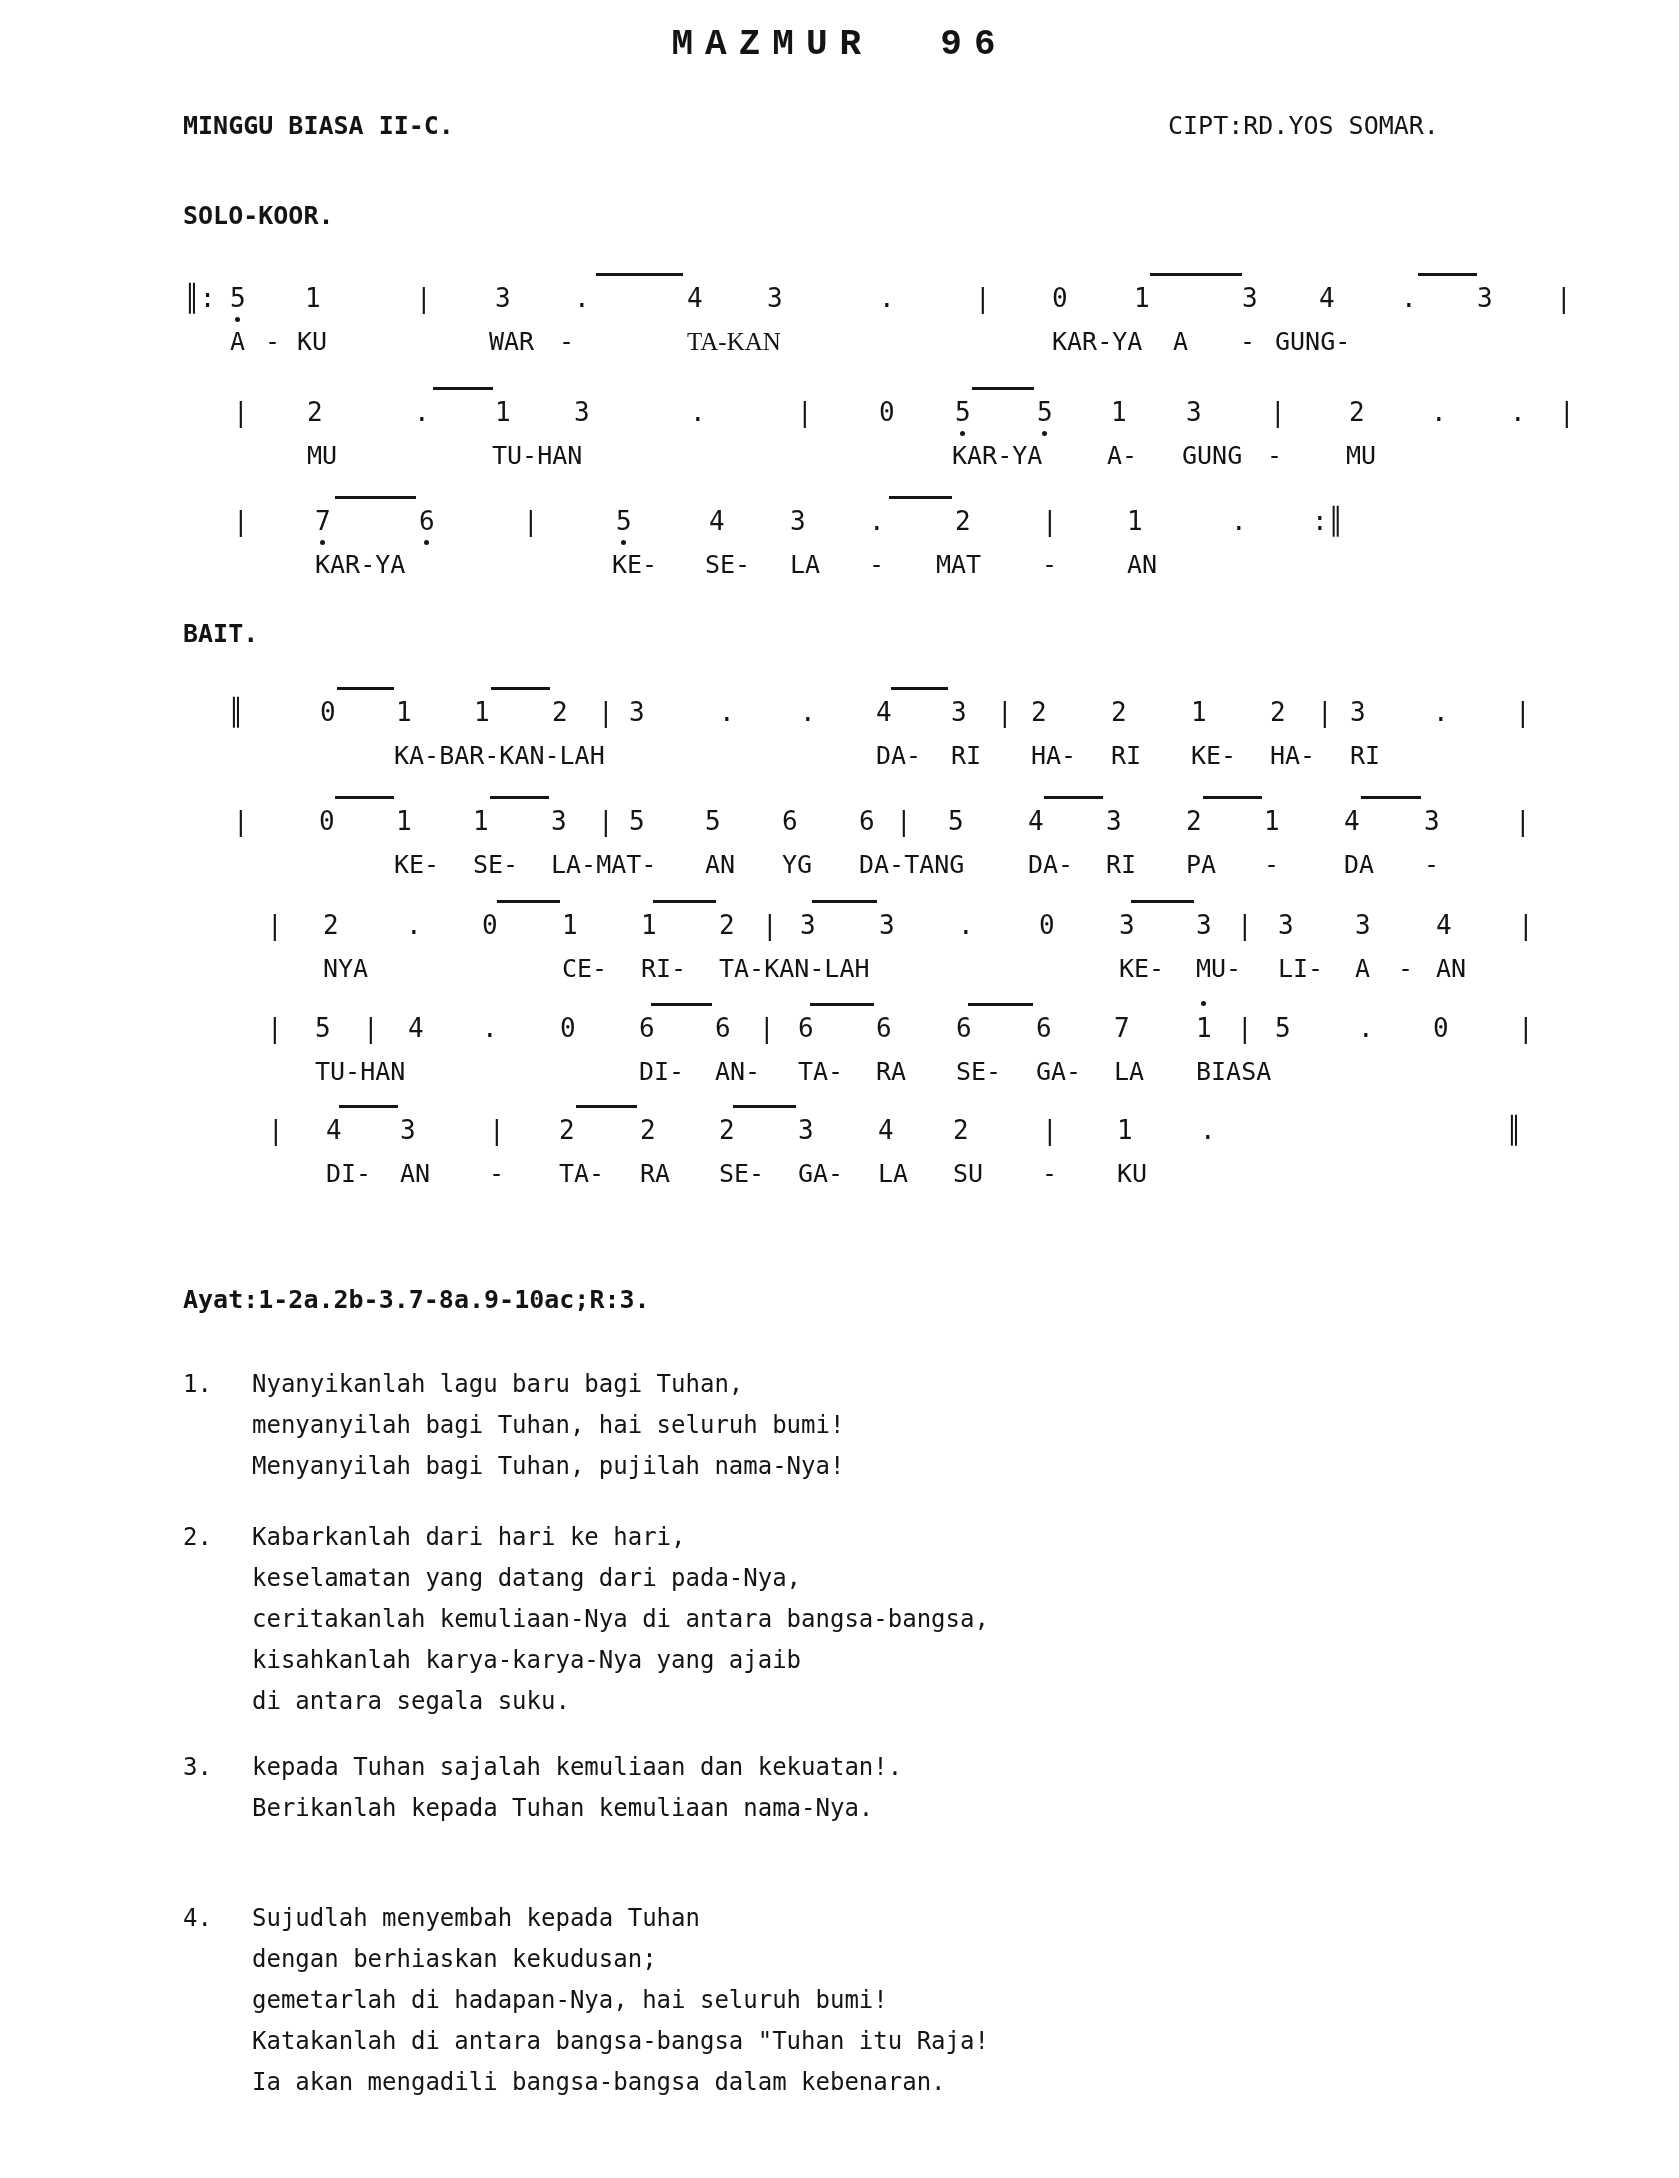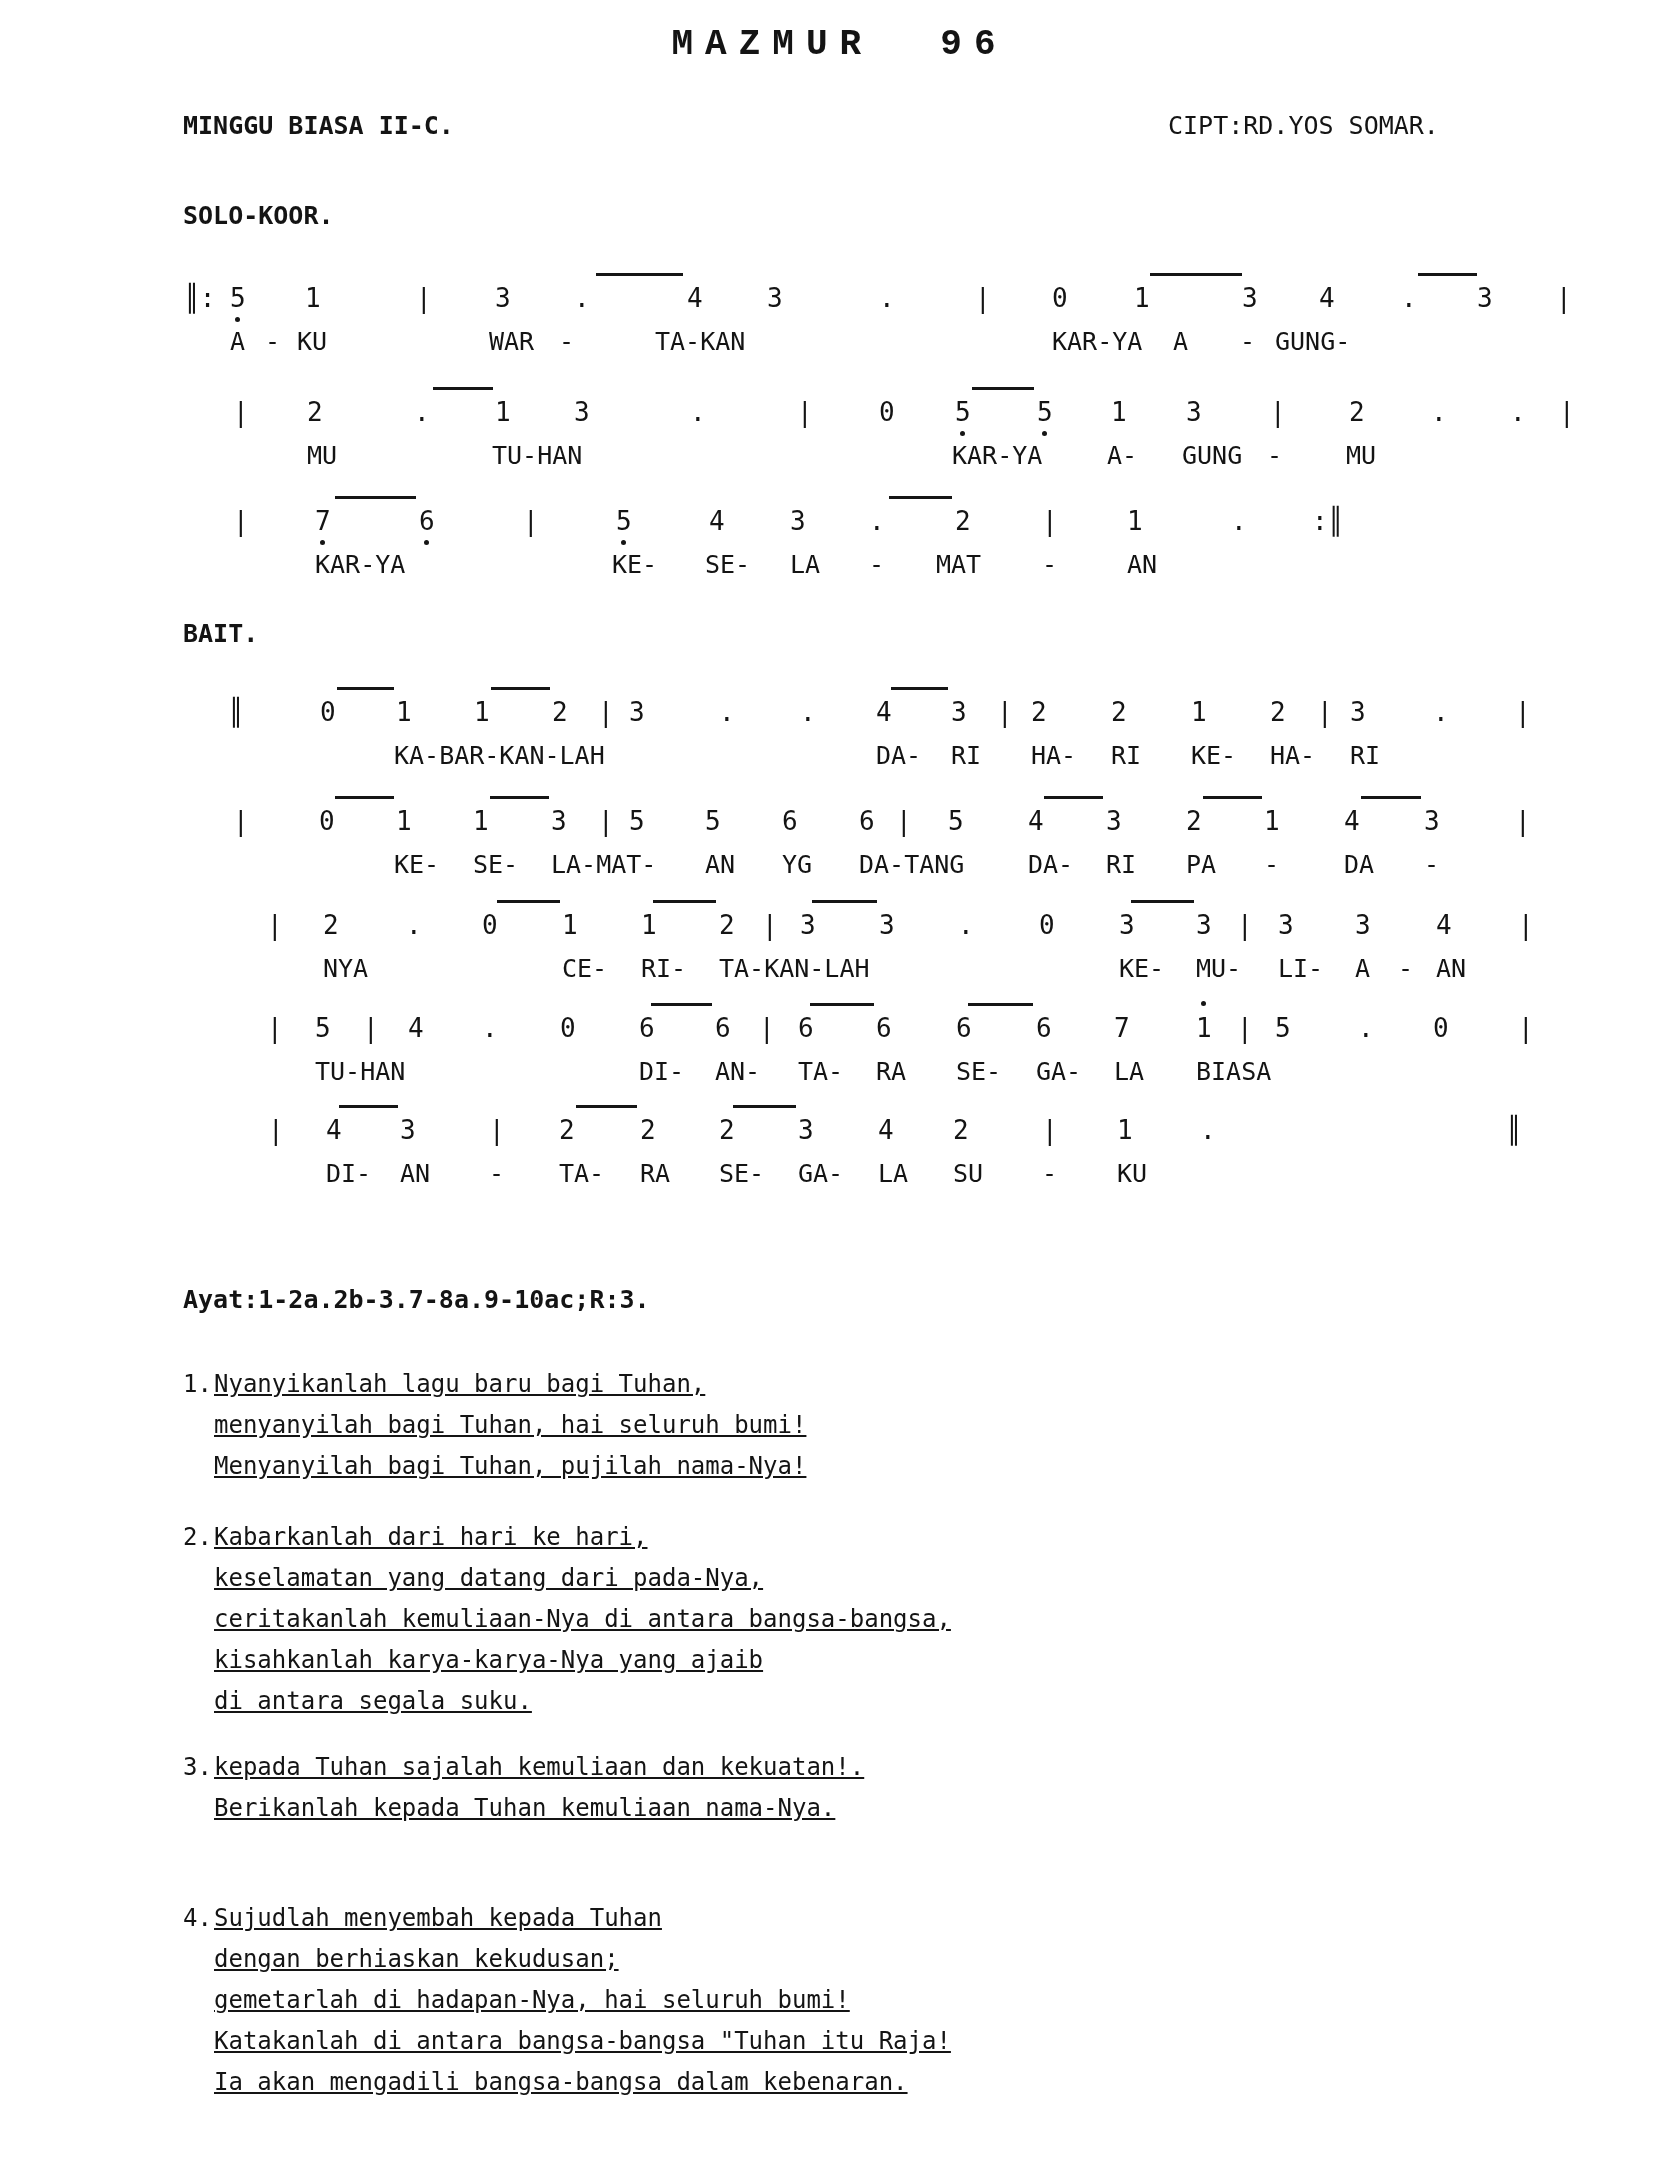--- a/index.html
+++ b/index.html
@@ -27,21 +27,21 @@
     content:""; position:absolute; left:50%; margin-left:-3px; bottom:-8px;
     width:5px; height:5px; border-radius:50%; background:#161616;
   }
   .od::before {
     content:""; position:absolute; left:50%; margin-left:-3px; top:-11px;
     width:5px; height:5px; border-radius:50%; background:#161616;
   }
   .ayat { position:absolute; left:183px; top:1285px; font-size:25px; font-weight:bold; white-space:pre; }
   .verse { position:absolute; left:183px; font-size:24px; line-height:41px; }
   .vnum { position:absolute; left:0; top:0; white-space:pre; }
-  .vlines { margin-left:31px;text-decoration:underline; }
+  .vlines { margin-left:69px; }
   .vline { white-space:pre; }
 </style>
 </head>
 <body>
 
 <div class="title">MAZMUR  96</div>
 
 <div class="hleft">MINGGU BIASA II-C.</div>
 <div class="hright">CIPT:RD.YOS SOMAR.</div>
 
@@ -69,21 +69,21 @@
         <span class="nt" style="left: 1242px;">3</span>
         <span class="nt" style="left: 1319px;">4</span>
         <span class="nt" style="left: 1401px;">.</span>
         <span class="nt" style="left: 1477px;">3</span>
         <span class="nt" style="left: 1556px;">|</span>
         <span class="ly" style="left: 230px;">A</span>
         <span class="ly" style="left: 265px;">-</span>
         <span class="ly" style="left: 297px;">KU</span>
         <span class="ly" style="left: 489px;">WAR</span>
         <span class="ly" style="left: 559px;">-</span>
-        <span class="ly" style="left: 655px;">TA-KAN</span>
+        <span class="ly" style="left: 687px; font-family: Liberation Serif, serif;">TA-KAN</span>
         <span class="ly" style="left: 1052px;">KAR-YA</span>
         <span class="ly" style="left: 1173px;">A</span>
         <span class="ly" style="left: 1240px;">-</span>
         <span class="ly" style="left: 1275px;">GUNG-</span>
       </div>
       <div class="music-line" style="top: 396px;">
         <div class="beam" style="left: 433px; width: 60px;"></div>
         <div class="beam" style="left: 972px; width: 62px;"></div>
         <span class="nt" style="left: 233px;">|</span>
         <span class="nt" style="left: 307px;">2</span>

